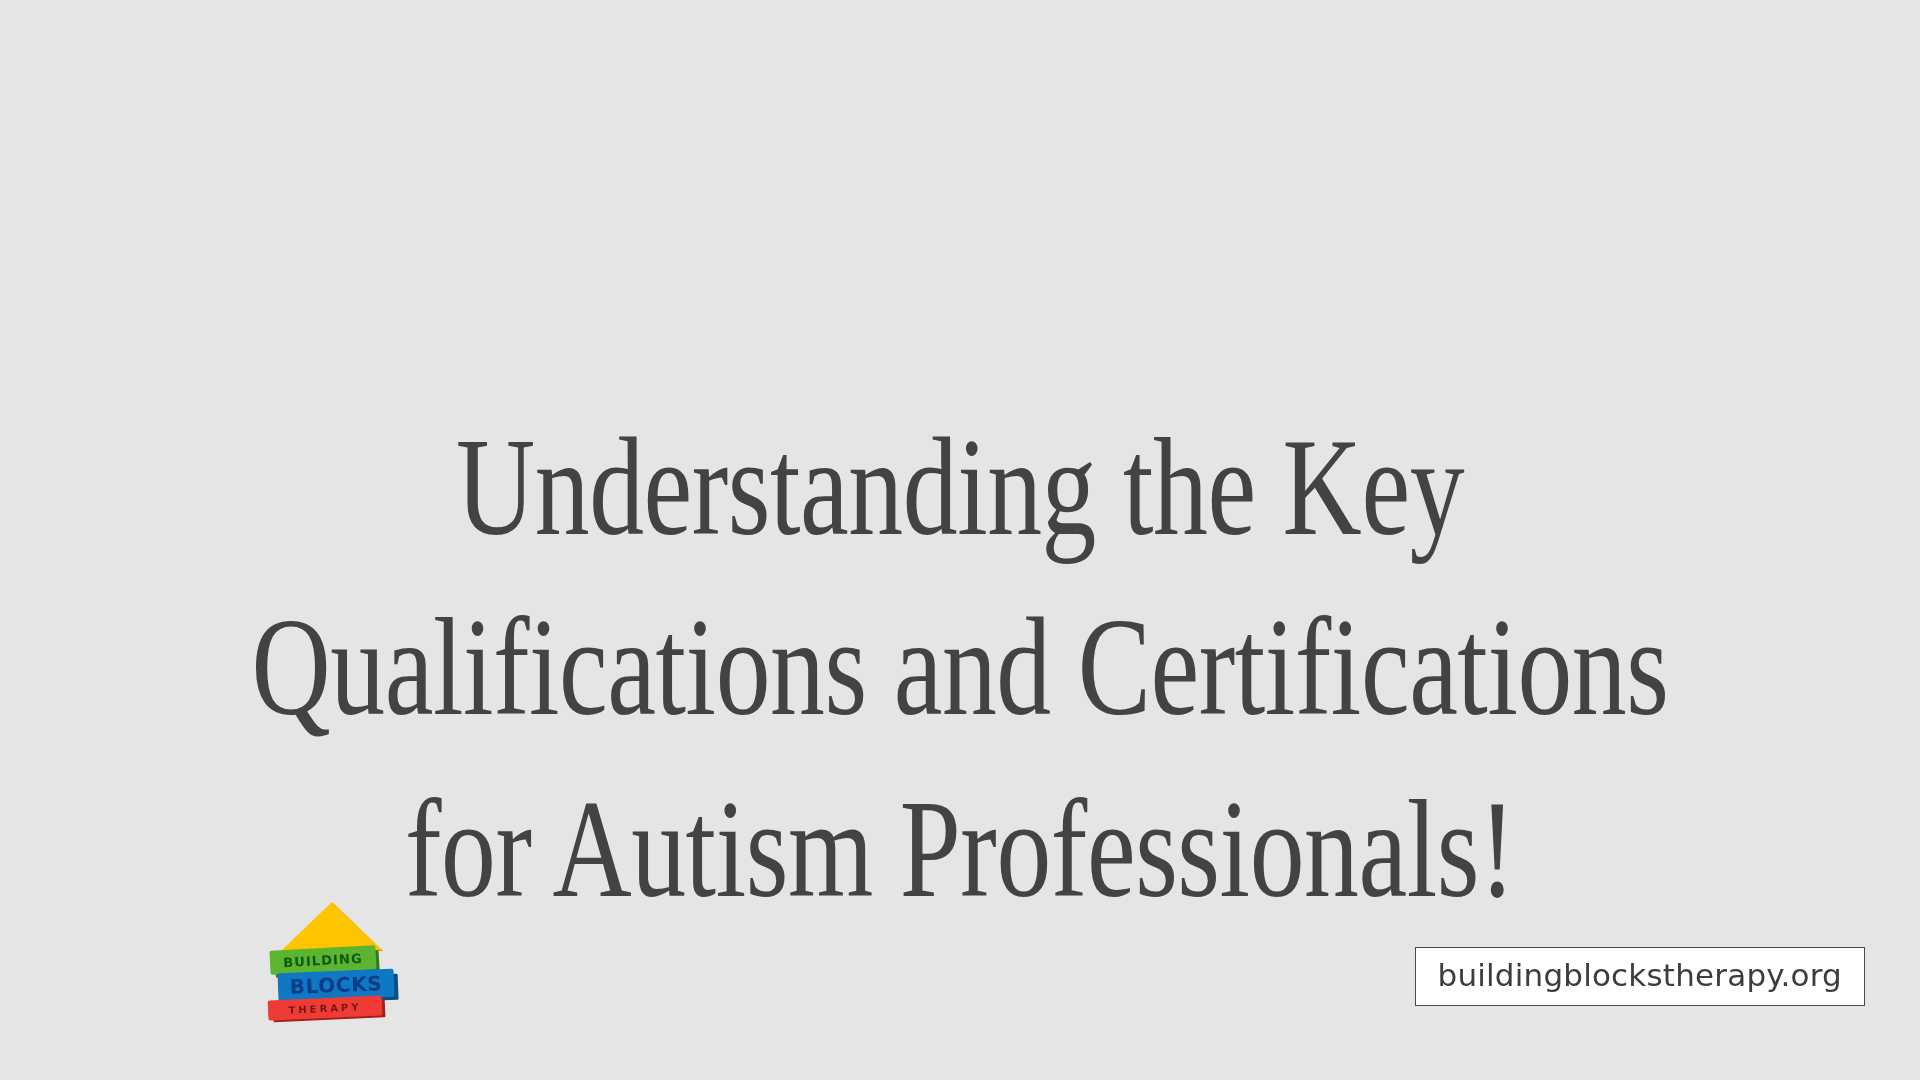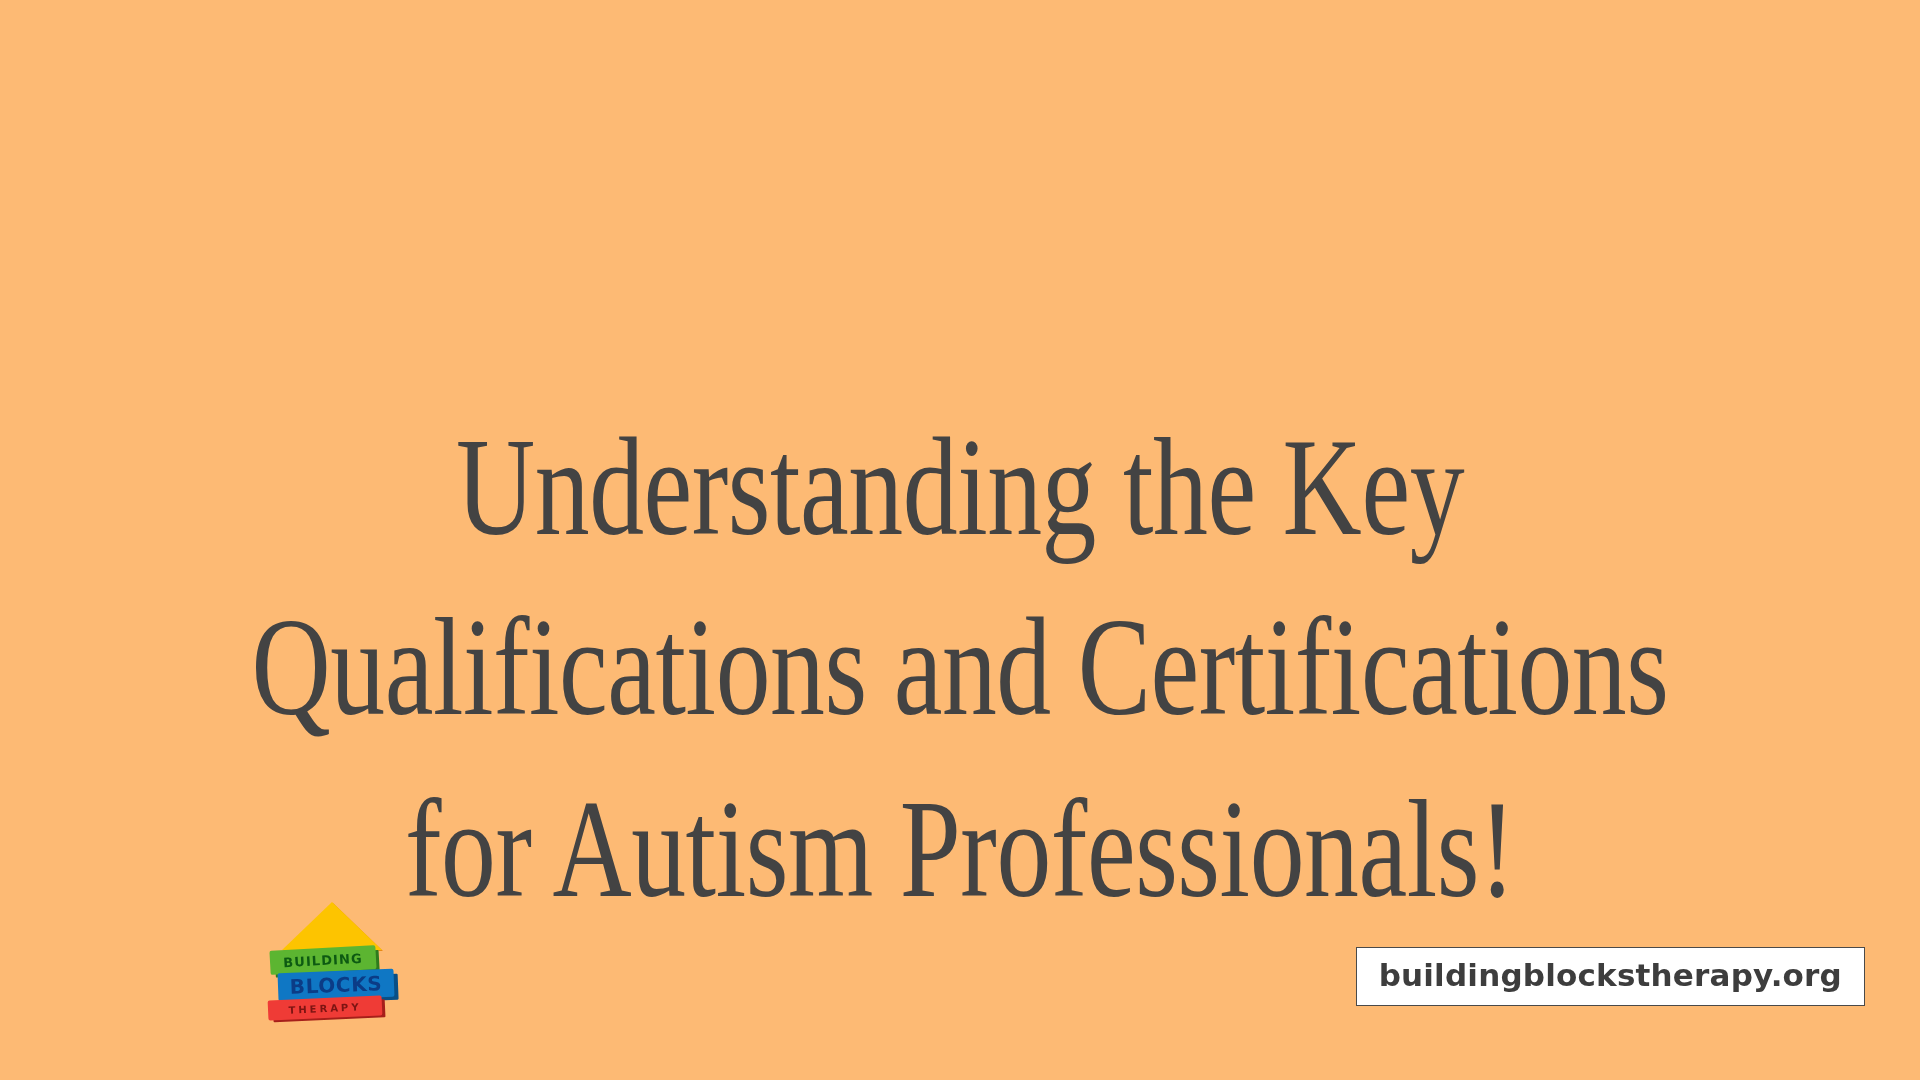--- a/index.html
+++ b/index.html
@@ -9,21 +9,21 @@
     background: #ffffff;
   }
   body {
     font-family: "Liberation Sans", sans-serif;
   }
 
   .slide {
     position: relative;
     width: 1920px;
     height: 1080px;
-    background: #fdba74;
+    background: #e5e5e5;
     overflow: hidden;
   }
 
   
   .headline {
     position: absolute;
     left: 50%;
     top: 318px;
     transform: translateX(-50%);
     width: 1560px;
@@ -115,21 +115,21 @@
     position: absolute;
     right: 55px;
     top: 947px;
     border: 1px solid #4a4a4a;
     background: #ffffff;
     padding: 12px 22px 14px 22px;
     line-height: 1;
   }
   .url-badge span {
     font-family: "DejaVu Sans", "Liberation Sans", sans-serif;
-    font-weight: 700;
+    font-weight: 400;
     font-size: 31px;
     color: #3d3d3d;
     letter-spacing: 0.2px;
     white-space: nowrap;
   }
 </style>
 </head>
 <body>
 
 <div class="slide">

